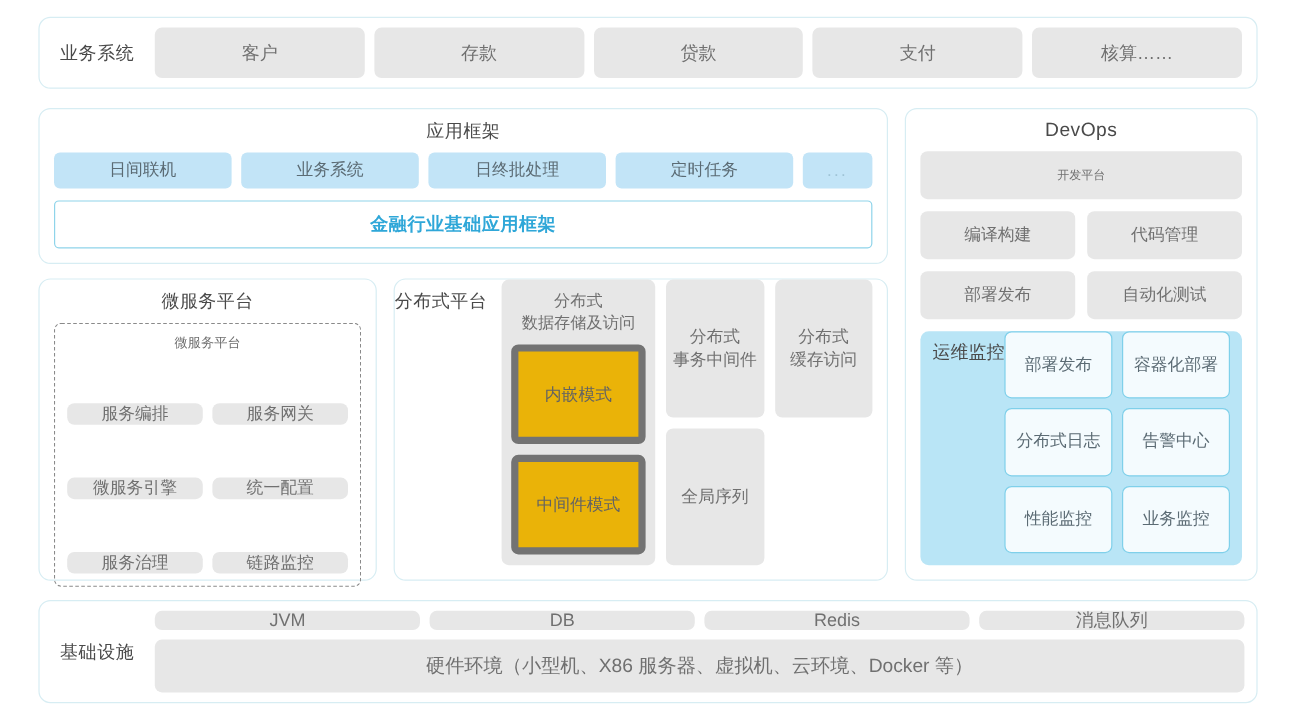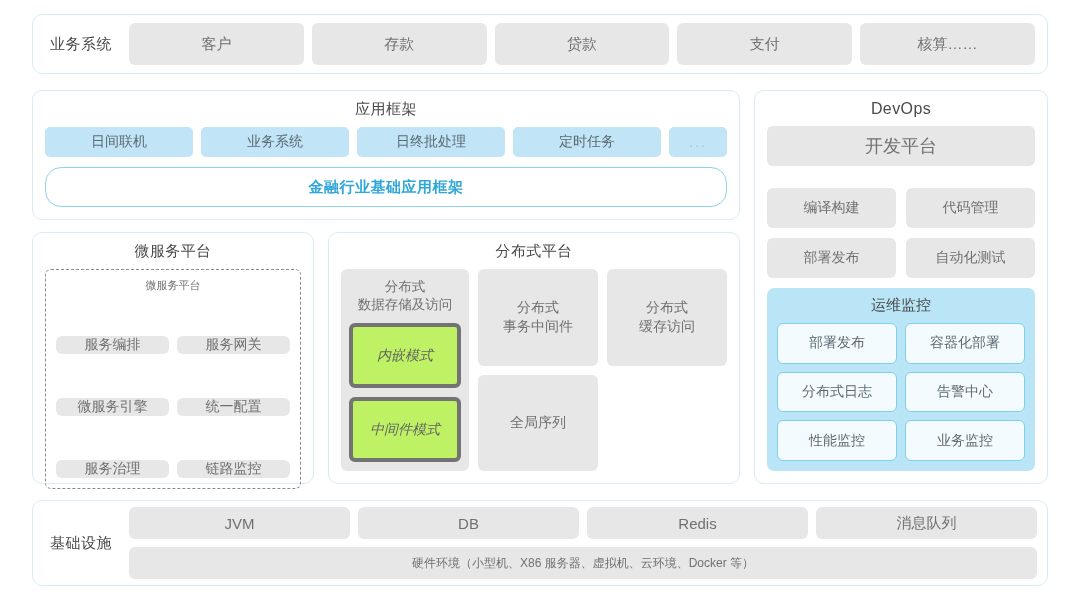--- a/index.html
+++ b/index.html
@@ -123,40 +123,40 @@
   .appfw-chips .chip-blue.narrow {
     flex: none;
     width: 58px;
     color: #9fc4d6;
     letter-spacing: 2px;
   }
   .appfw-banner {
     margin-top: 10px;
     height: 38px;
     border: 1px solid #8fd4ea;
-    border-radius: 16px;
+    border-radius: 4px;
     background: #ffffff;
     display: flex;
     align-items: center;
     justify-content: center;
     color: #2fa7d8;
     font-size: 15px;
     font-weight: bold;
     letter-spacing: .5px;
   }
 
   
   .plat-row {
     display: flex;
     gap: 14px;
     flex: 1;
     min-height: 0;
   }
   .ms-card { width: 282px; min-width: 282px; display: flex; flex-direction: column; }
-  .dp-card { flex: 1; display: flex; flex-direction: column; }
+  .dp-card { flex: 1; display: flex; flex-direction: row; }
 
   .ms-inner {
     margin: 0 12px 12px 12px;
     border: 1px dashed #8a8a8a;
     border-radius: 6px;
     padding: 6px 10px 10px 10px;
     flex: 1;
     display: flex;
     flex-direction: column;
   }
@@ -194,31 +194,30 @@
   }
   .dp-col-left-title {
     font-size: 13.5px;
     color: #707070;
     text-align: center;
     line-height: 1.35;
     margin-bottom: 9px;
   }
   .dp-sub {
     width: 100%;
-    background: #bef264;
-    border: 4px solid #737373;
+    background: #eab308;
+    border: 6px solid #737373;
     border-radius: 6px;
     color: #636363;
     font-size: 14px;
     display: flex;
     align-items: center;
     justify-content: center;
     flex: 1;
     box-sizing: border-box;
-    font-style: italic;
   }
   .dp-sub + .dp-sub { margin-top: 9px; }
 
   .dp-grid {
     flex: 1;
     display: grid;
     grid-template-columns: 1fr 1fr;
     grid-template-rows: 1fr 1fr;
     gap: 9px;
   }
@@ -236,38 +235,38 @@
 
   
   .devops {
     display: flex;
     flex-direction: column;
     padding: 0 12px 12px 12px;
   }
   .devops .card-title { font-size: 16px; }
   .devops-wide {
     height: 40px;
-    margin-bottom: 22px;
-    font-size: 18px;
+    margin-bottom: 10px;
+    font-size: 10px;
   }
   .devops-grid {
     display: grid;
     grid-template-columns: 1fr 1fr;
     gap: 10px;
     margin-bottom: 10px;
   }
   .devops-grid .chip-gray { height: 40px; font-size: 14px; }
 
   .ops-panel {
     background: #b9e5f6;
     border-radius: 7px;
     padding: 0 10px 10px 10px;
     flex: 1;
     display: flex;
-    flex-direction: column;
+    flex-direction: row;
   }
   .ops-title {
     text-align: center;
     font-size: 15px;
     color: #4a4a4a;
     padding: 8px 0 8px 0;
   }
   .ops-grid {
     display: grid;
     grid-template-columns: 1fr 1fr;
@@ -305,24 +304,24 @@
   .infra-stack {
     flex: 1;
     display: flex;
     flex-direction: column;
     gap: 8px;
   }
   .infra-top {
     display: flex;
     gap: 8px;
   }
-  .infra-top .chip-gray { flex: 1; height: 32px; }
+  .infra-top .chip-gray { flex: 1; height: 16px; }
   .infra-bottom {
-    height: 32px;
-    font-size: 12px;
+    height: 44px;
+    font-size: 16px;
   }
 </style>
 </head>
 <body>
 
 <div class="page">
 
   <div class="card biz-row">
     <div class="biz-label">业务系统</div>
     <div class="biz-chips">

